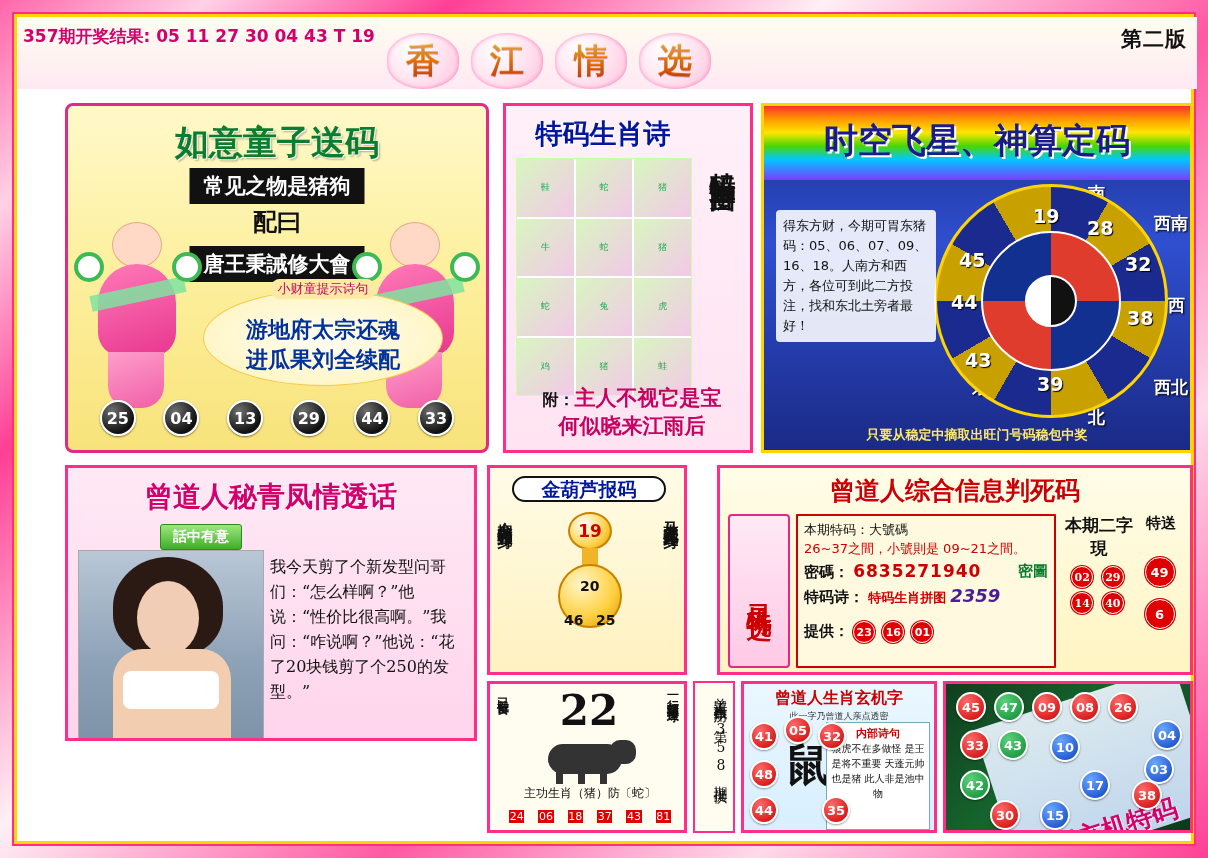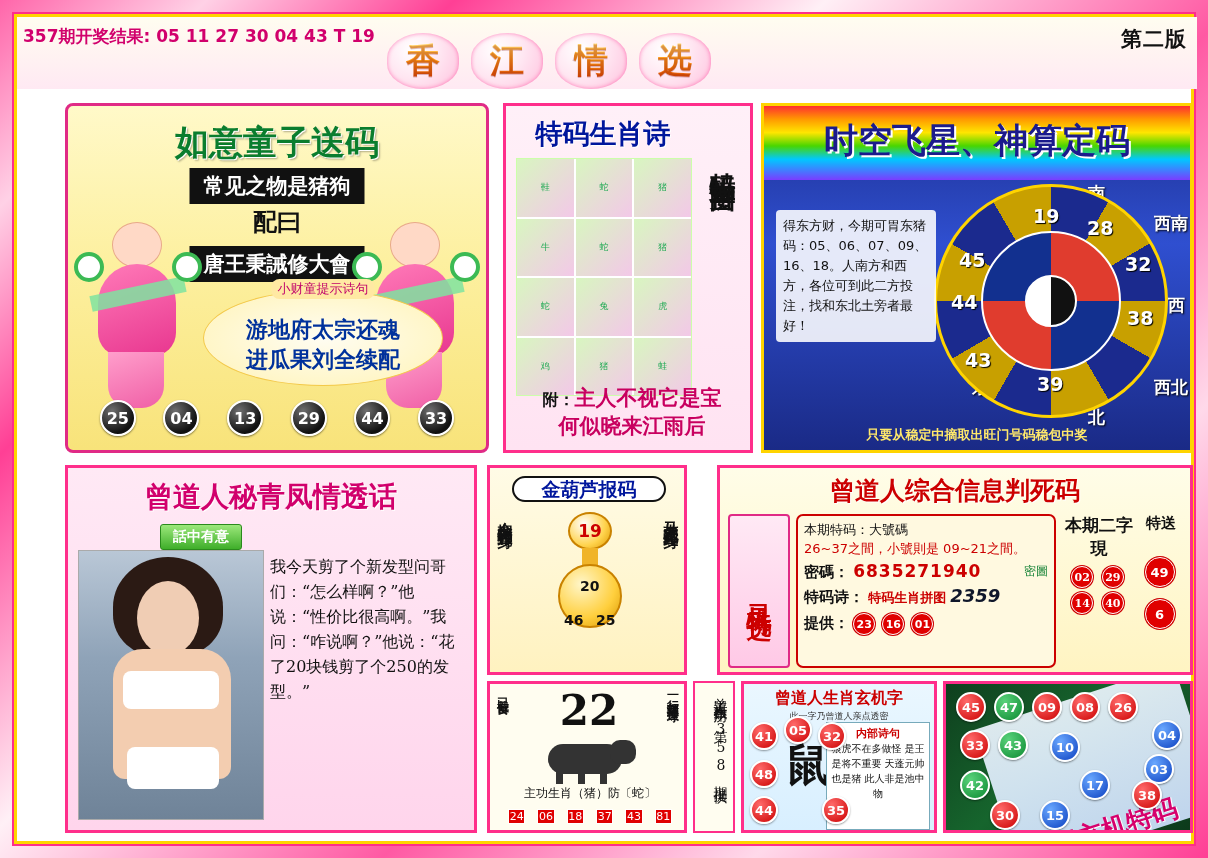--- a/index.html
+++ b/index.html
@@ -199,21 +199,21 @@
     background:rgba(255,255,255,.88); padding:6px 7px; border-radius:4px;
     font-family:"DejaVu Sans", sans-serif;
   }
   #cFoot {
     position:absolute; left:0; bottom:6px; width:100%; text-align:center;
     color:#ffe96b; font-size:13px; font-weight:bold;
   }
 
   
   #panelD {
-    left:48px; top:448px; width:412px; height:368px;
+    left:48px; top:448px; width:412px; height:276px;
     background:linear-gradient(180deg,#ffe9f5 0%,#ffd5ec 100%);
     border:3px solid #ff2e8b;
   }
   #panelD .ttl {
     position:absolute; top:10px; left:0; width:100%; text-align:center;
     font-family:"DejaVu Serif", serif; font-weight:bold; font-size:28px;
     color:#d1006c; text-shadow:1px 1px 0 #fff;
   }
   #tagD {
     position:absolute; left:92px; top:56px;
@@ -289,29 +289,29 @@
   #fBadge {
     position:absolute; left:8px; top:46px; width:62px; height:154px;
     background:linear-gradient(180deg,#ffe9f5,#ffc9e6);
     border:2px solid #e02a86; border-radius:4px;
     writing-mode:vertical-rl; text-orientation:upright;
     font-family:"DejaVu Serif", serif; font-weight:bold; font-size:25px; color:#cc0000;
     display:flex; align-items:center; justify-content:center; letter-spacing:4px;
   }
   #fMain {
     position:absolute; left:76px; top:46px; width:260px; height:154px;
-    background:#fff9e0; border:2px solid #cc0000; border-radius:7px;
+    background:#fff9e0; border:2px solid #cc0000; border-radius:1px;
     font-size:13px; color:#111; padding:4px 6px; line-height:19px;
   }
   #fMain .row2 { color:#cc0000; }
   #fMain .mima { font-weight:bold; font-size:15px; }
   #fMain .code { color:#cc0000; font-weight:bold; font-size:17px; letter-spacing:1px; }
-  #fMain .mitu { color:#0a7d2e; font-weight:normal; font-size:12px; float:right;text-align:right; }
+  #fMain .mitu { color:#0a7d2e; font-weight:bold; font-size:15px; float:right;text-align:right; }
   #fMain .poem { color:#cc0000; font-weight:bold; }
-  #fMain .poemnum { color:#0f172a; font-weight:bold; font-style:italic; font-size:18px; }
+  #fMain .poemnum { color:#4c1d95; font-weight:bold; font-style:italic; font-size:18px; }
   .minib { display:inline-flex; align-items:center; justify-content:center;
     width:22px; height:22px; border-radius:50%; background:#e00000; color:#fff;
     font-size:11px; font-weight:bold; margin-right:3px; border:1px solid #fff;
     box-shadow:0 0 0 1px #c00; vertical-align:middle; }
   #fRight2 {
     position:absolute; left:342px; top:46px; width:74px; height:154px;
     text-align:center; font-family:"DejaVu Serif", serif; font-weight:bold; font-size:16px; color:#111;
   }
   #fRight2 .hd { margin-bottom:6px; font-size:17px; }
   #fRightBalls { position:absolute; right:6px; top:46px; width:46px; height:154px; }
@@ -559,21 +559,21 @@
         <div style="margin-top:4px;">
           <span class="mima">密碼：</span>
           <span class="code">6835271940</span>
           <span class="mitu">密圖</span>
         </div>
         <div style="margin-top:4px; clear:both;">
           <span class="mima">特码诗：</span>
           <span class="poem">特码生肖拼图</span>
           <span class="poemnum">2359</span>
         </div>
-        <div style="margin-top:6px;">
+        <div style="margin-top:14px;">
           <span class="mima">提供：</span>
           <span class="minib">23</span>
           <span class="minib">16</span>
           <span class="minib">01</span>
         </div>
       </div>
       <div id="fRight2">
         <div class="hd">本期二字現</div>
         <div>
           <span class="minib">02</span>

